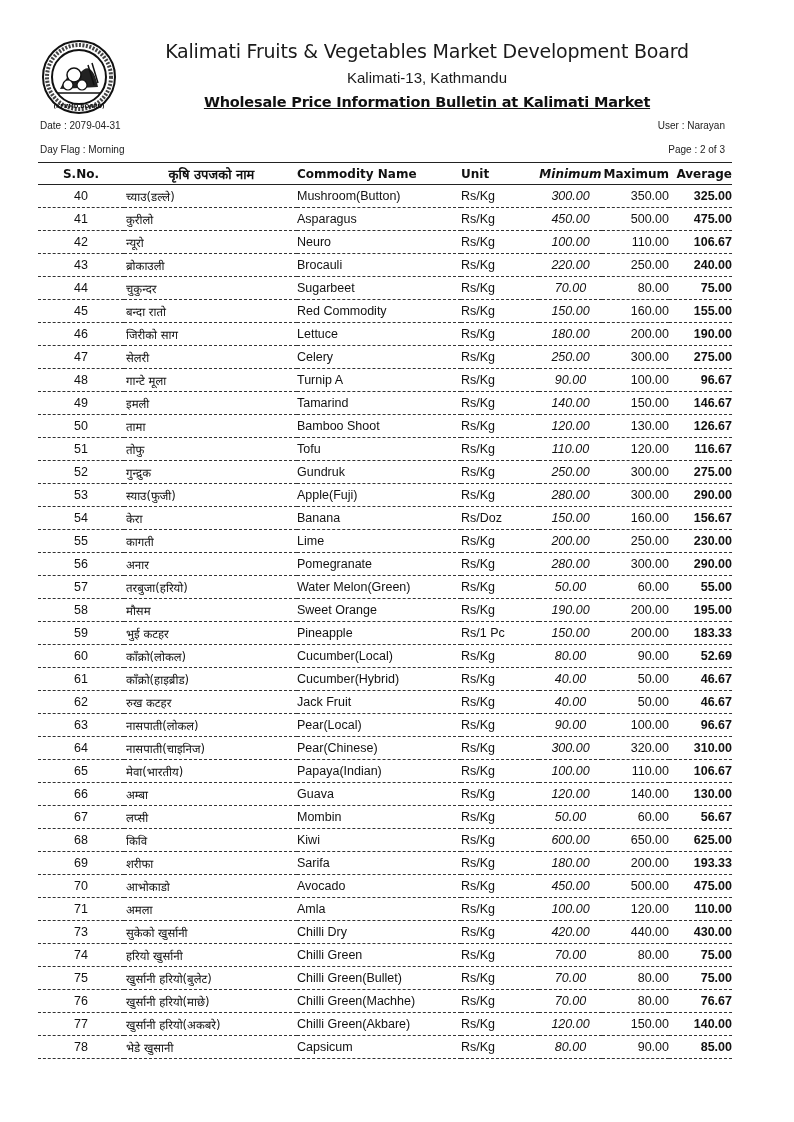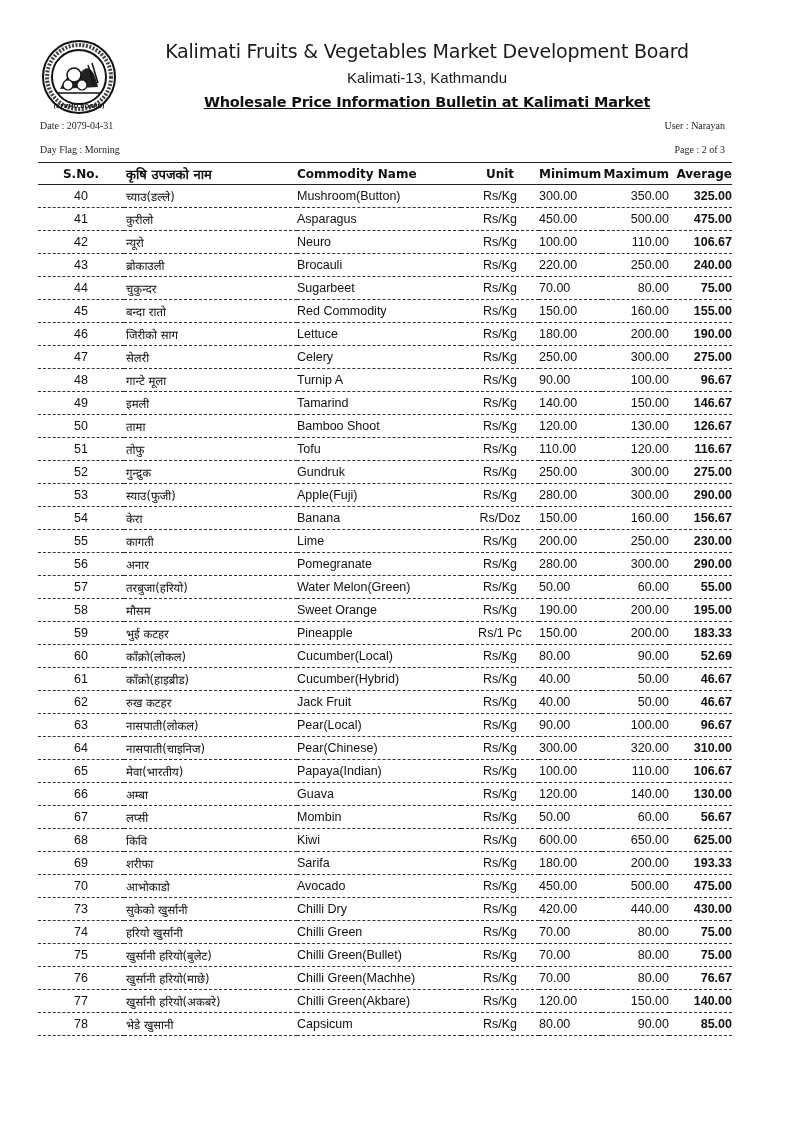--- a/index.html
+++ b/index.html
@@ -1,36 +1,36 @@
 <!DOCTYPE html>
 <html><head>
 <meta charset="utf-8">
 <style>
   html, body { margin: 0; padding: 0; background: #ffffff; }
   body { width: 794px; height: 1122px; position: relative; overflow: hidden; font-family: "Liberation Sans", sans-serif; color: #111; }
   .logo { position: absolute; left: 40px; top: 39px; width: 78px; height: 76px; }
   .title { position: absolute; left: 0; width: 854px; text-align: center; top: 40px; font-family: "DejaVu Sans", sans-serif; font-size: 19px; color: #1a1a1a; letter-spacing: -0.2px; }
   .subtitle { position: absolute; left: 0; width: 854px; text-align: center; top: 69px; font-size: 15px; color: #1a1a1a; }
   .bulletin { position: absolute; left: 0; width: 854px; text-align: center; top: 94px; font-family: "DejaVu Sans", sans-serif; font-weight: bold; font-size: 14.5px; text-decoration: underline; color: #111; letter-spacing: -0.2px; }
-  .meta { position: absolute; font-family: Liberation Serif, serif; font-size: 10px; color: #222; }
+  .meta { position: absolute; font-family: Liberation Sans, sans-serif; font-size: 10px; color: #222; }
   .meta.date { left: 40px; top: 120px; }
   .meta.dayflag { left: 40px; top: 144px; }
   .meta.user { right: 69px; top: 120px; }
   .meta.page { right: 69px; top: 144px; }
   table.grid { position: absolute; left: 38px; top: 162px; width: 692px; border-collapse: collapse; table-layout: fixed; }
   table.grid th { font-family: "DejaVu Sans", sans-serif; font-weight: bold; font-size: 12px; height: 21px; padding: 0; border-top: 1.5px solid #222; border-bottom: 1.5px solid #222; }
   table.grid td { font-size: 12.5px; height: 22px; padding: 0; border-bottom: 1px dashed #333; white-space: nowrap; overflow: hidden; }
   .c-sno { width: 86px; text-align: center; margin-top: 36px; }
   .c-np { width: 171px; text-align: left; padding-left: 2px !important; font-family: "DejaVu Sans", sans-serif; font-size: 11.5px !important; }
   .c-en { width: 164px; text-align: left; }
-  .c-unit { width: 78px; text-align: center; }
-  .c-min { width: 63px; text-align: left; }
+  .c-unit { width: 78px; text-align: left; }
+  .c-min { width: 63px; text-align: center; font-style: italic; }
   .c-max { width: 67px; text-align: right; }
   .c-avg { width: 63px; text-align: right; font-weight: bold; }
-  th.c-np { font-size: 13px !important; }
+  th.c-np { font-size: 13px !important; text-align: center; }
   th.c-en { text-align: left; }
   td.c-sno { padding-left: 0; }
   td.c-unit { padding-left: 4px; }
   td.c-min { padding-right: 2px; }
   td.c-max { padding-right: 2px; }
   td.c-avg { padding-right: 2px; }
 </style>
 </head>
 <body>
 
@@ -344,20 +344,29 @@
       <tr>
         <td class="c-sno">70</td>
         <td class="c-np">आभोकाडो</td>
         <td class="c-en">Avocado</td>
         <td class="c-unit">Rs/Kg</td>
         <td class="c-min">450.00</td>
         <td class="c-max">500.00</td>
         <td class="c-avg">475.00</td>
       </tr>
       <tr>
+        <td class="c-sno">71</td>
+        <td class="c-np">अमला</td>
+        <td class="c-en">Amla</td>
+        <td class="c-unit">Rs/Kg</td>
+        <td class="c-min">100.00</td>
+        <td class="c-max">120.00</td>
+        <td class="c-avg">110.00</td>
+      </tr>
+      <tr>
         <td class="c-sno">73</td>
         <td class="c-np">सुकेको  खुर्सानी</td>
         <td class="c-en">Chilli Dry</td>
         <td class="c-unit">Rs/Kg</td>
         <td class="c-min">420.00</td>
         <td class="c-max">440.00</td>
         <td class="c-avg">430.00</td>
       </tr>
       <tr>
         <td class="c-sno">74</td>

